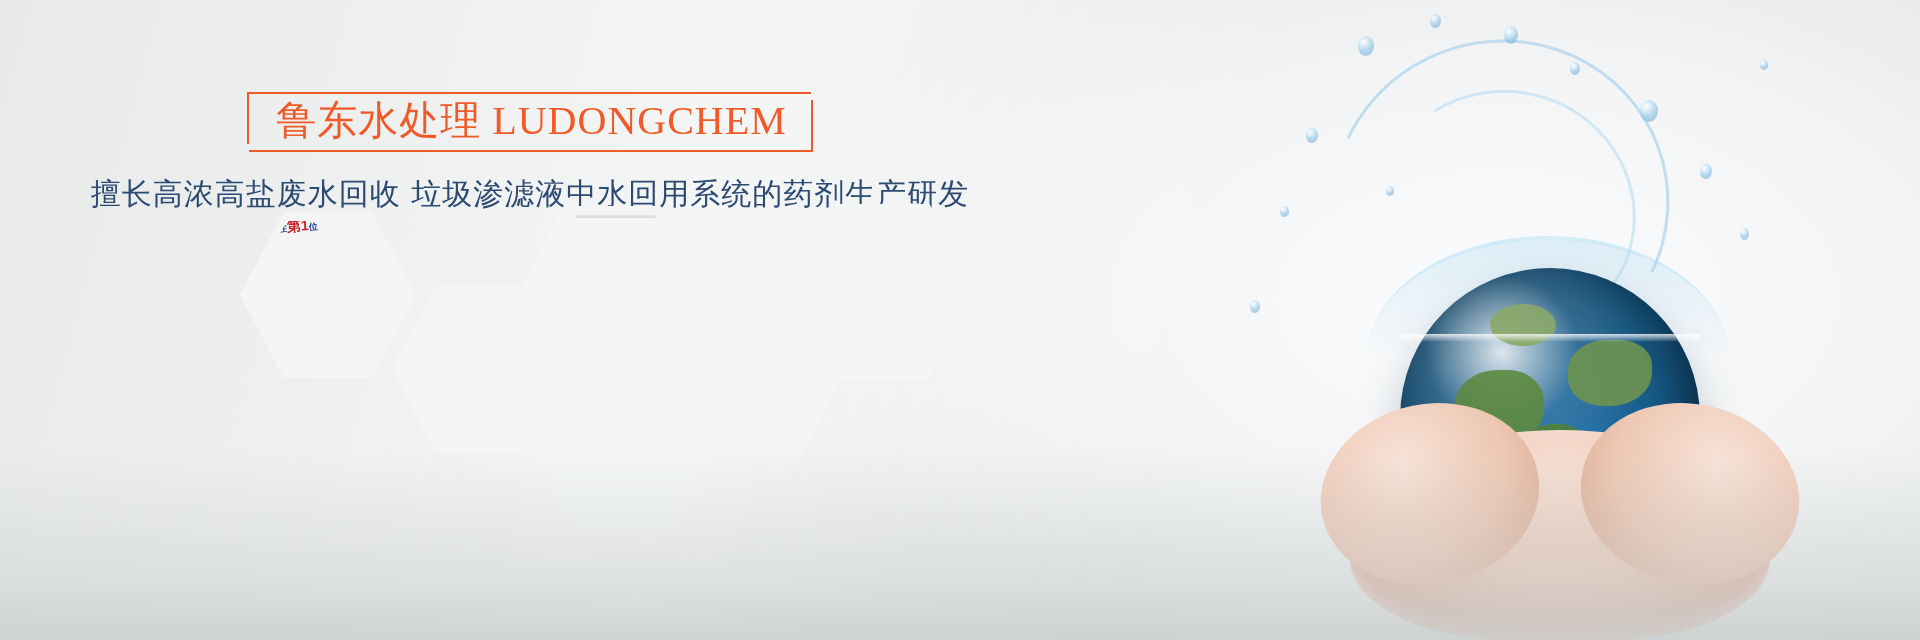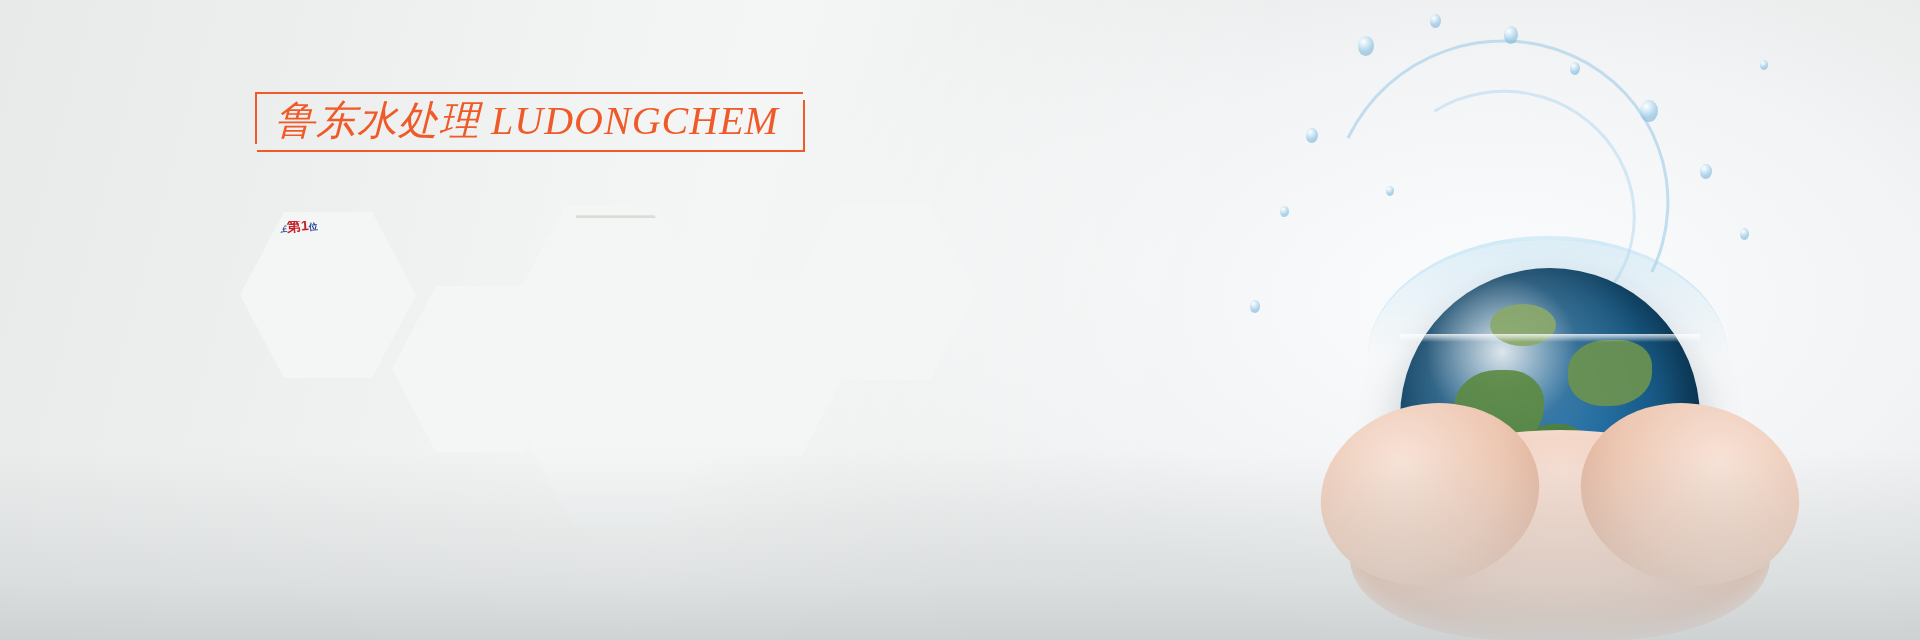--- a/index.html
+++ b/index.html
@@ -34,22 +34,21 @@
   .text-block {
     position:absolute;
     left:0; top:92px;
     width:1060px;
     text-align:center;
   }
 
   .title-wrap {
     position:relative;
     display:inline-block;
-    padding:6px 26px 8px 20px;
-    font-style:italic;
+    padding:6px 26px 8px 29px;
   }
   .title-wrap .corner {
     position:absolute;
     width:30px; height:52px;
     pointer-events:none;
   }
   .title-wrap .corner.tl {
     left:0; top:0;
     border-left:2px solid #f05a28;
     border-top:2px solid #f05a28;
@@ -317,20 +316,21 @@
   <div class="text-block">
 
     <div class="title-wrap">
       <span class="corner tl"></span>
       <span class="title-rule-top"></span>
       <span class="title-rule-bottom"></span>
       <span class="corner br"></span>
       <div class="main-title">鲁东水处理 LUDONGCHEM</div>
     </div>
 
+    <div class="subtitle">擅长高浓高盐废水回收  垃圾渗滤液中水回用系统的药剂生产研发</div>
   </div>
 
   <div class="hex-cluster">
 
     <div class="hex-frame" style="left:0px; top:0px; width:176px; height:166px;"></div>
     <div class="hex" style="left:6px; top:6px; width:164px; height:154px;">
       <div class="hex-inner ph-lab">
         <div class="bench"></div>
         <div class="blue-box"></div>
         <div class="slogan">放在<span class="red">第1</span>位</div>

